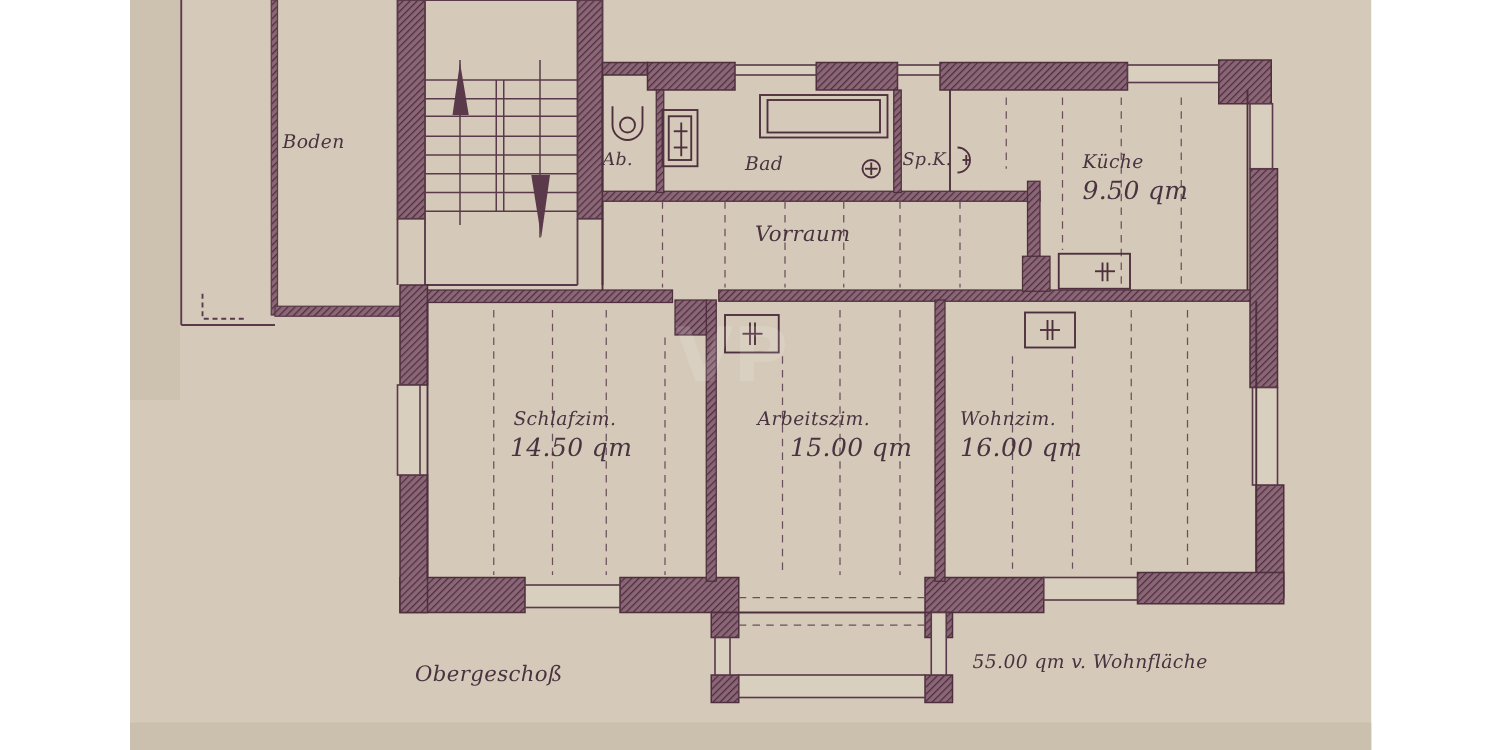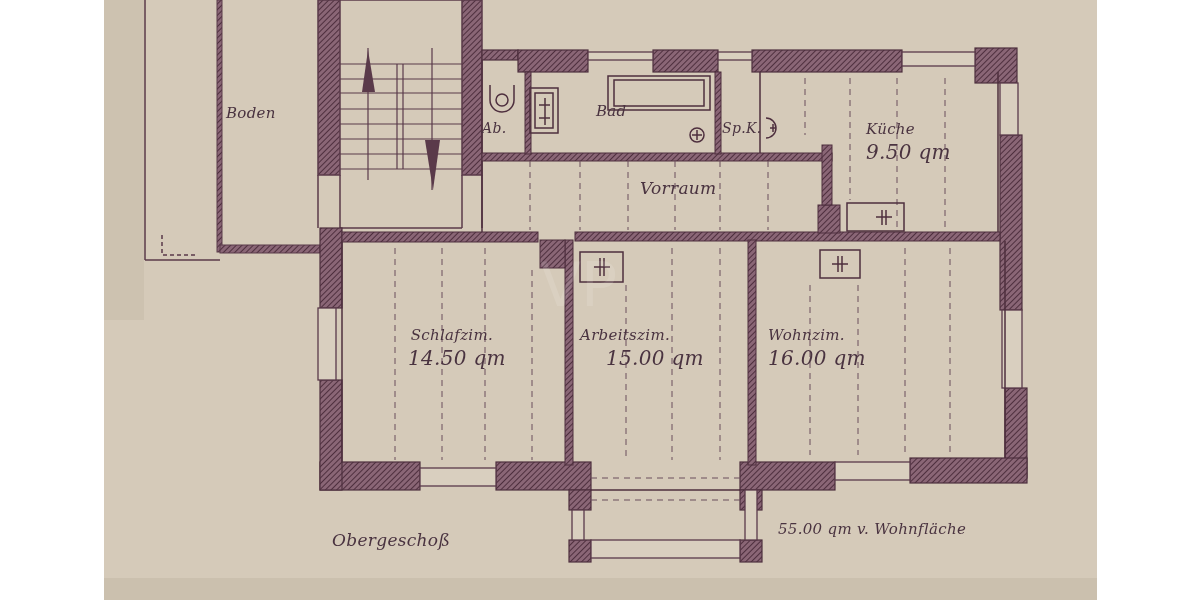--- a/index.html
+++ b/index.html
@@ -12,21 +12,21 @@
   .paper-bottom { position: absolute; left: 104px; top: 578px; width: 993px; height: 22px;
            background: #cbc0ae; }
   svg.plan { position: absolute; left: 0; top: 0; }
   .lbl { position: absolute; color: #4a3340; font-style: italic; white-space: nowrap;
          font-family: "DejaVu Serif", serif; letter-spacing: 0.3px; }
   .lbl.sm { font-size: 14px; }
   .lbl.md { font-size: 15px; }
   .lbl.lg { font-size: 17px; }
   .area { display: block; font-size: 20px; margin-top: 2px; }
   .watermark { position: absolute; left: 540px; top: 250px; font-size: 60px; color: rgba(255,255,255,0.12);
-               font-family: "DejaVu Sans", sans-serif; font-weight: normal; }
+               font-family: "DejaVu Sans", sans-serif; font-weight: bold; }
 </style>
 </head>
 <body>
 
 <div class="paper"></div>
 <div class="paper-strip-left"></div>
 <div class="paper-bottom"></div>
 
 <svg class="plan" width="1200" height="600" viewBox="0 0 1200 600">
   <defs>
@@ -194,36 +194,36 @@
     <line x1="838" y1="256" x2="838" y2="272"></line>
       <line x1="842" y1="256" x2="842" y2="272"></line>
     <line x1="832" y1="264" x2="848" y2="264"></line>
   </g>
 </svg>
 
 <div class="watermark">VP</div>
 
 <div class="lbl md" style="left:226px; top:104px;">Boden</div>
 <div class="lbl sm" style="left:482px; top:120px;">Ab.</div>
-<div class="lbl md" style="left:596px; top:102px;">Bad</div>
+<div class="lbl md" style="left:596px; top:122px;">Bad</div>
 <div class="lbl sm" style="left:722px; top:120px;">Sp.K.</div>
 
 <div class="lbl md" style="left:866px; top:120px;">
   <span>Küche</span>
   <span class="area">9.50 qm</span>
 </div>
 
-<div class="lbl lg" style="left:604px; top:178px;margin-left:36px;">Vorraum</div>
+<div class="lbl lg" style="left:604px; top:178px;">Vorraum</div>
 
 <div class="lbl md" style="left:398px; top:326px;text-align:center;">
   <span>Schlafzim.</span>
   <span class="area" style="margin-left:10px;">14.50 qm</span>
 </div>
 
-<div class="lbl md" style="left:580px; top:326px;">
+<div class="lbl md" style="left:606px; top:326px;">
   <span>Arbeitszim.</span>
   <span class="area" style="margin-left:26px;">15.00 qm</span>
 </div>
 
 <div class="lbl md" style="left:768px; top:326px;">
   <span>Wohnzim.</span>
   <span class="area" style="">16.00 qm</span>
 </div>
 
 <div class="lbl lg" style="left:332px; top:530px;">Obergeschoß</div>

